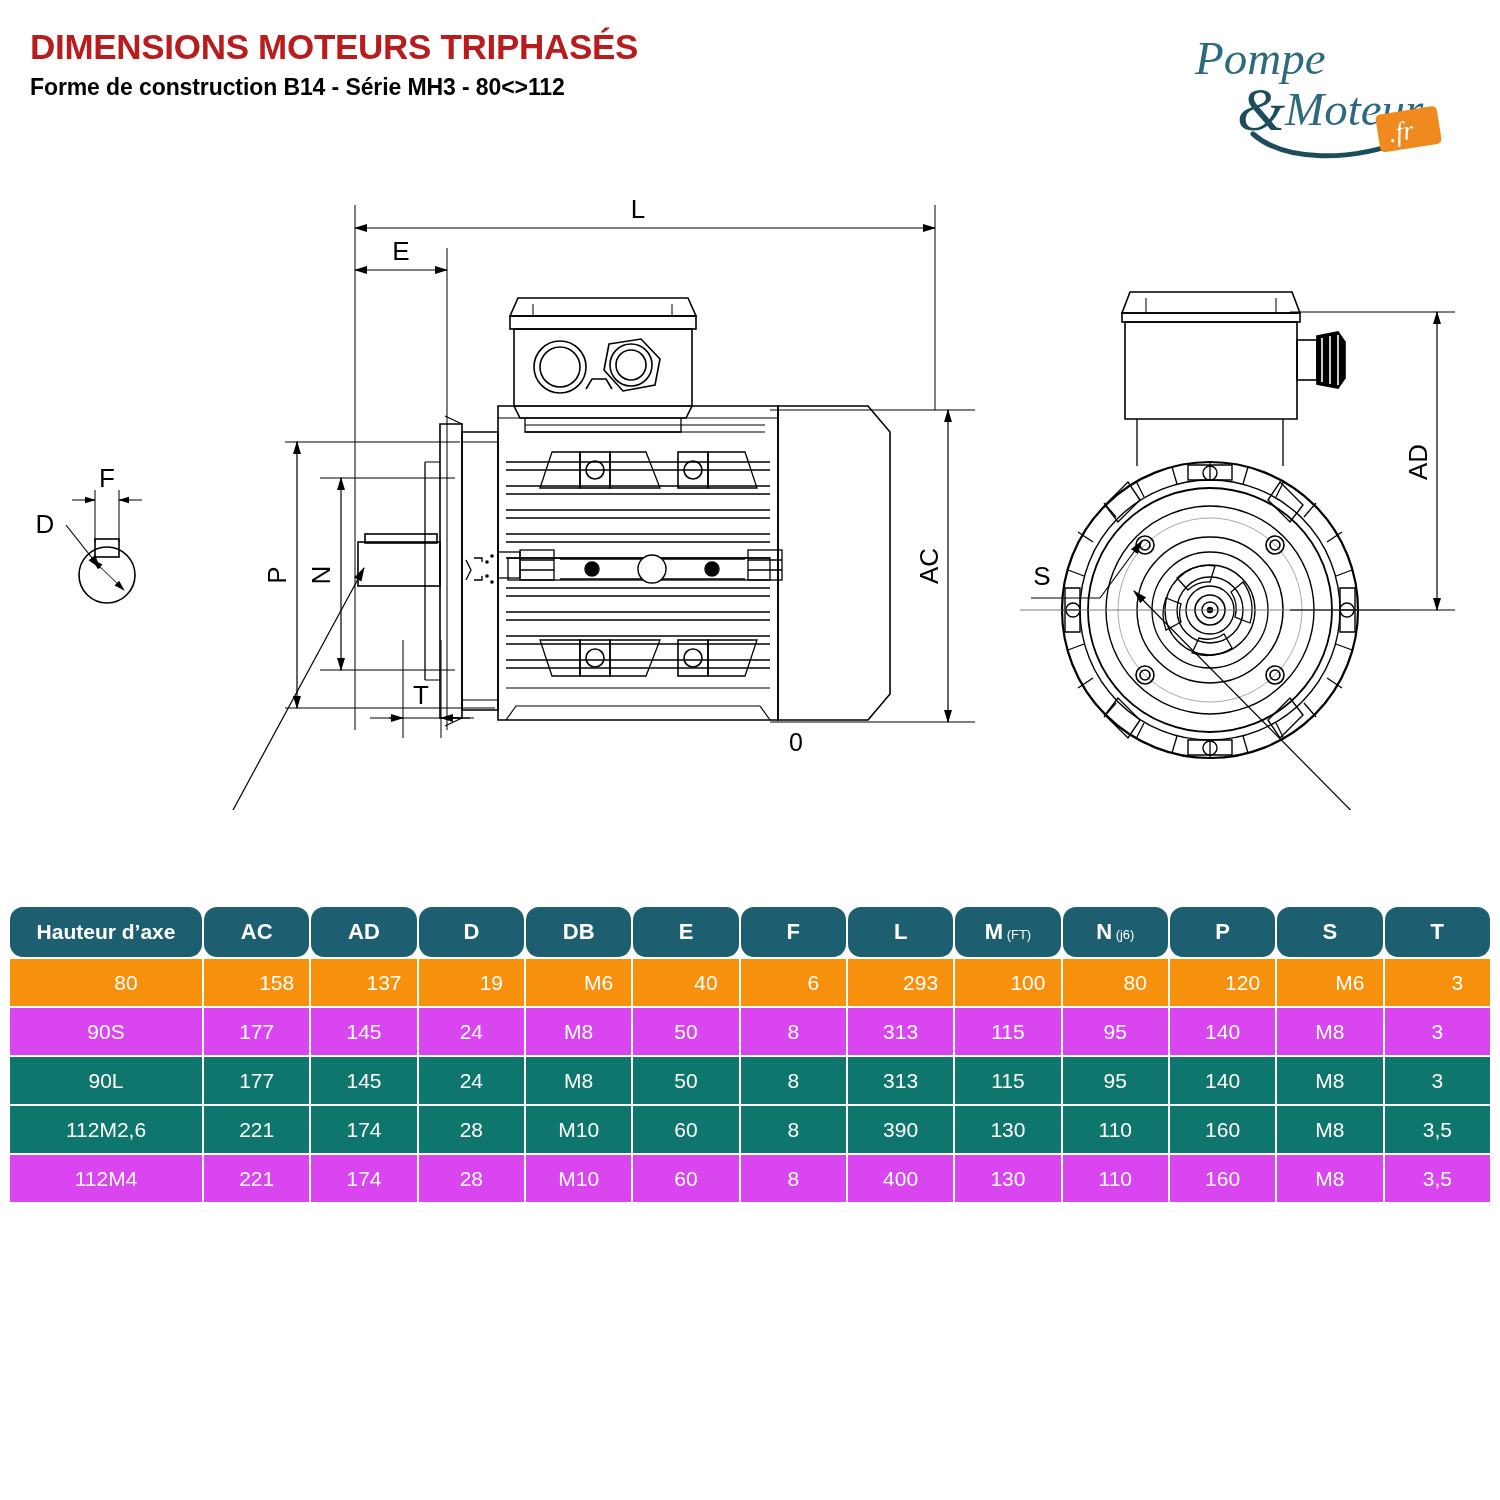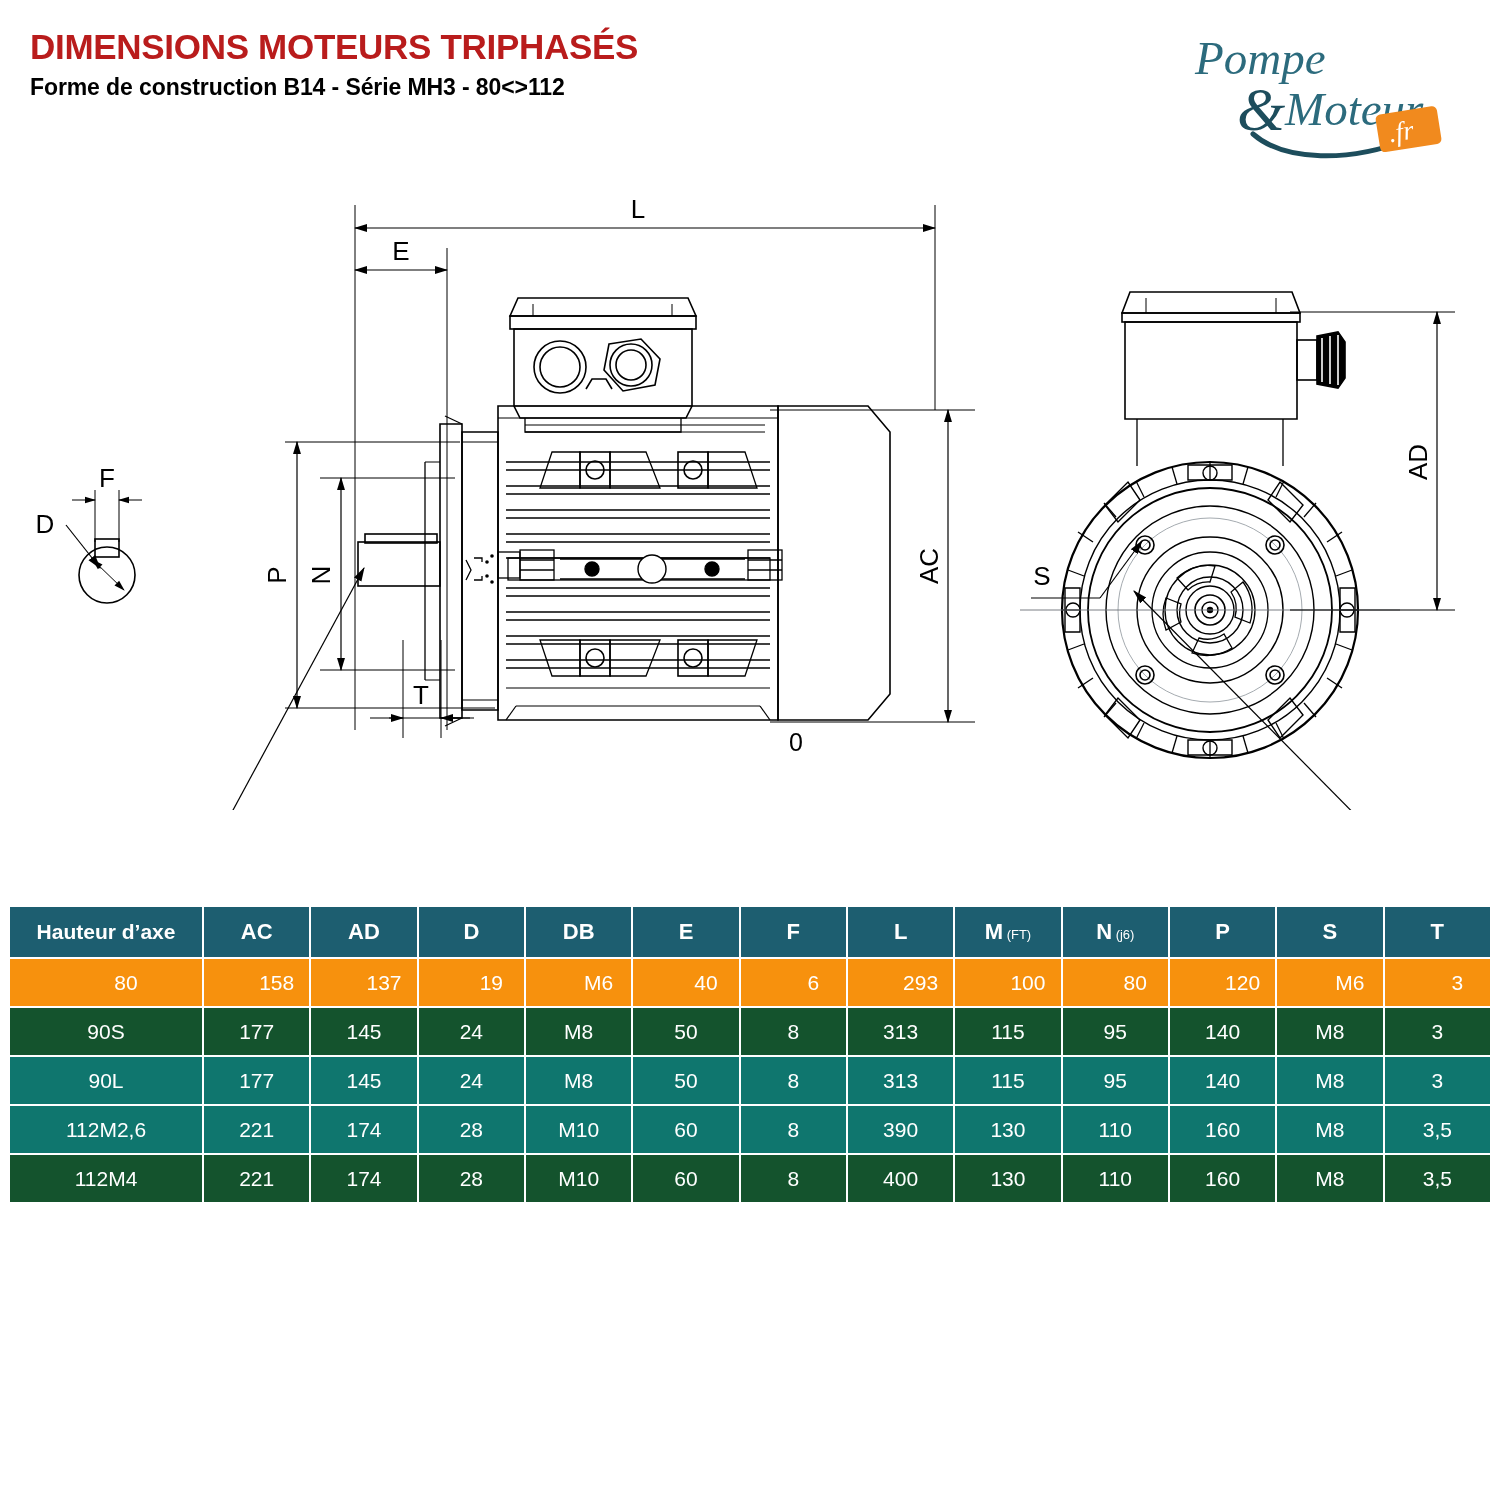--- a/index.html
+++ b/index.html
@@ -79,25 +79,26 @@
     height: 47px;
     padding: 0;
     vertical-align: middle;
     white-space: nowrap;
     overflow: hidden;
   }
   table.dim-table th {
     font-weight: bold;
     font-size: 22px;
     height: 50px;
+    border-radius: 13px;
   }
   table.dim-table th.axis-col { font-size: 21px; }
   th.hdr { background: #1d5e70; }
   tr.row-hl td { background: #f7910d; padding-left: 40px; }
-  tr.row-dark td { background: #14532d; }
+  tr.row-dark td { background: #d946ef; }
   tr.row-light td { background: #0f766e; }
   td.axis-col, th.axis-col { width: 192px; }
   .hdr-sub { font-weight: normal; font-size: 13px; }
 </style>
 </head>
 <body>
 
 <div id="header-block">
   <div id="doc-title">DIMENSIONS MOTEURS TRIPHASÉS</div>
   <div id="doc-subtitle">Forme de construction B14 - Série MH3 - 80&lt;&gt;112</div>

